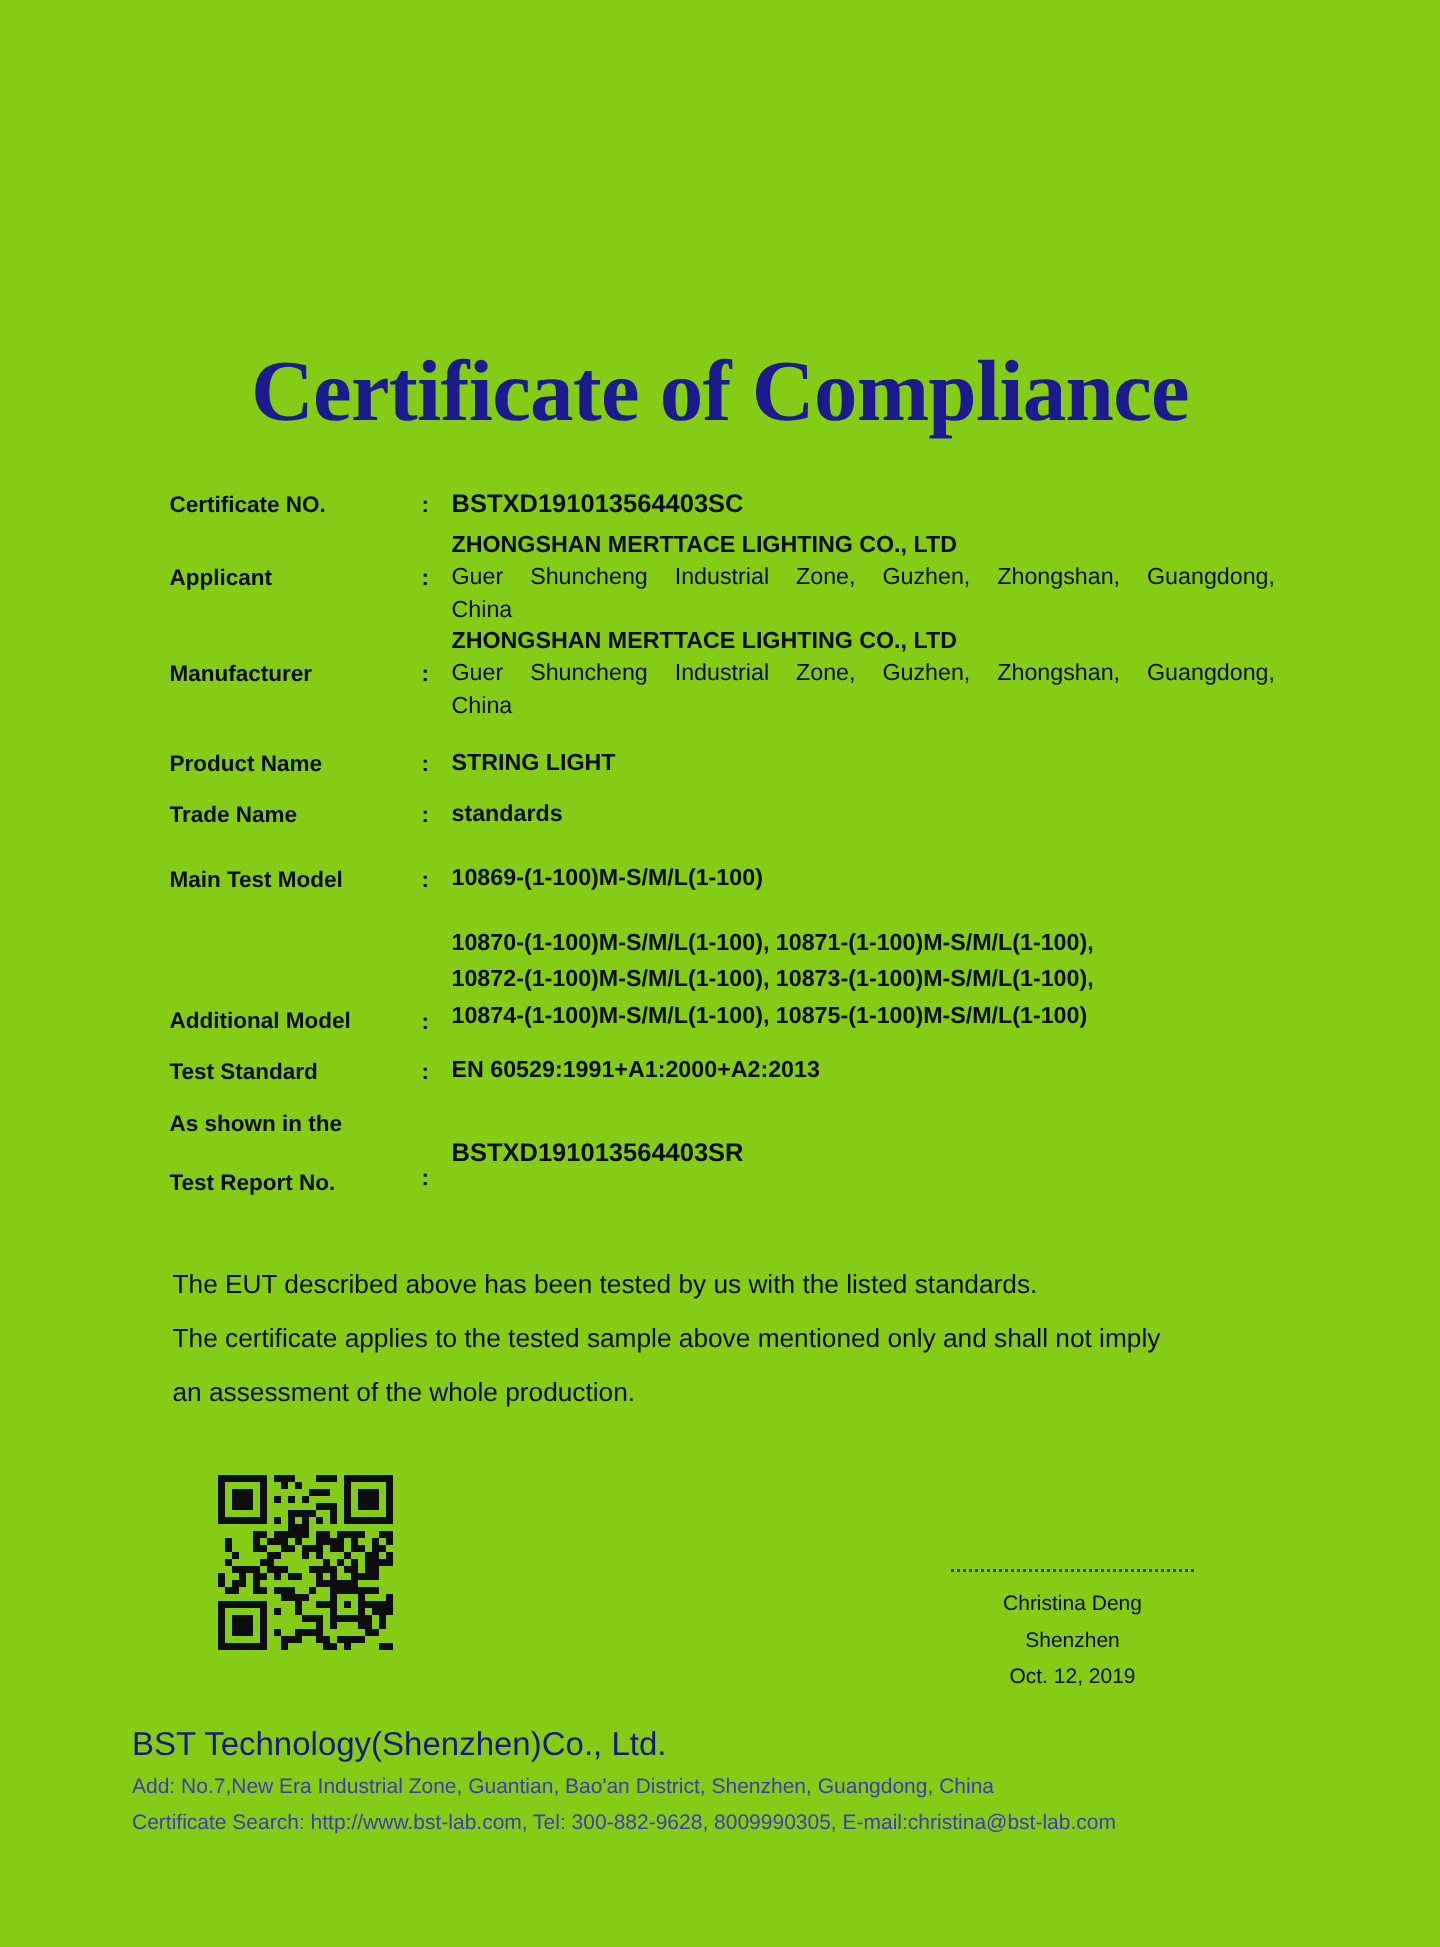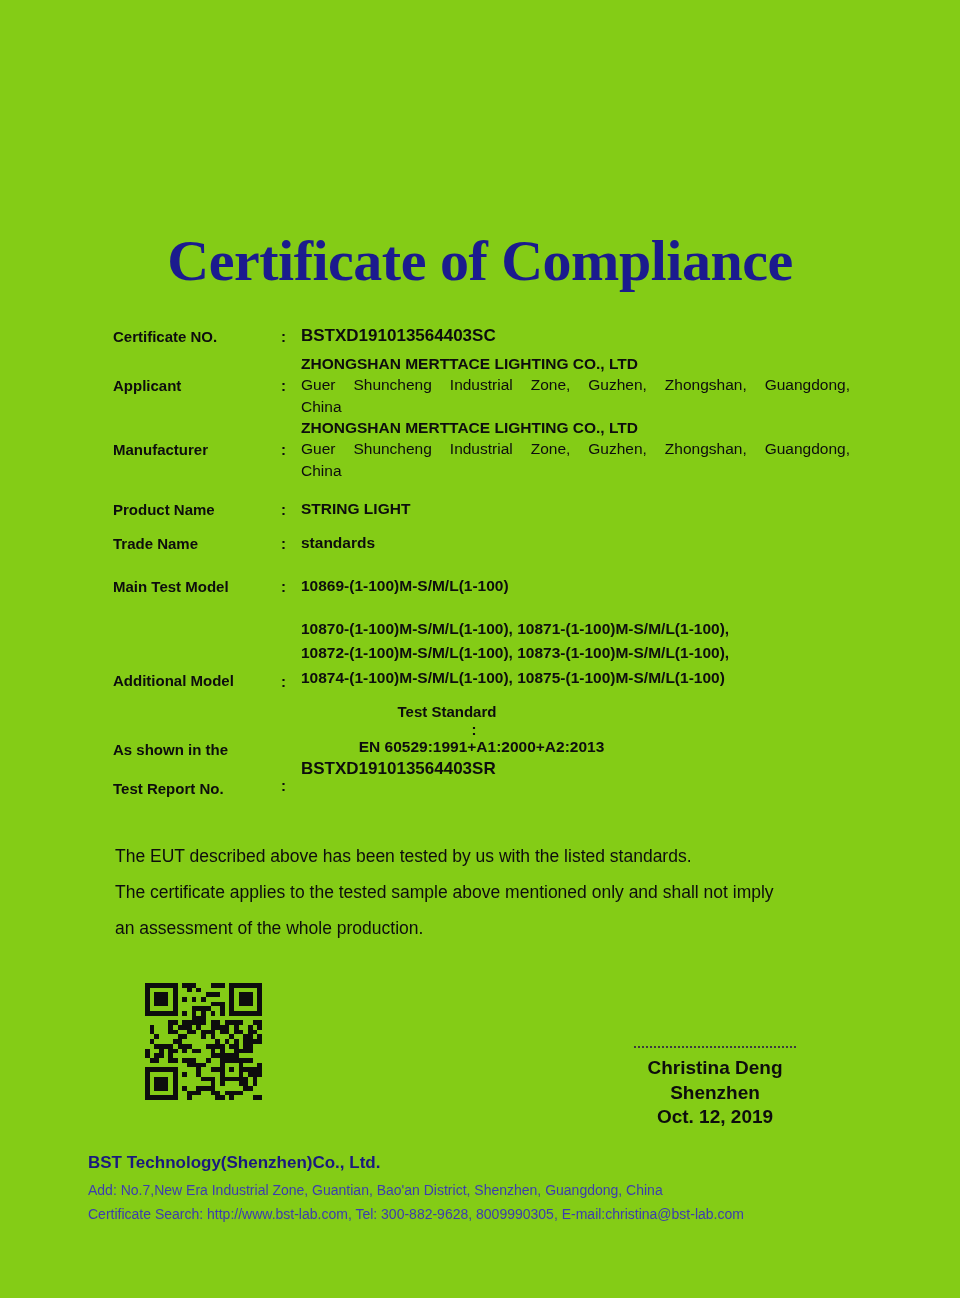--- a/index.html
+++ b/index.html
@@ -34,23 +34,23 @@
     position:absolute; left:145px; top:983px; width:117px; height:117px;
   }
   .ip-rating {
     position:absolute; left:300px; top:1030px; width:340px; text-align:center;
     font-weight:bold; white-space:nowrap;
   }
   .ip-rating .ip-big { font-size:71px; letter-spacing:1px; }
   .ip-rating .ip-small { font-size:59px; letter-spacing:1px; }
   .sign-block { position:absolute; left:615px; top:1046px; width:200px; text-align:center; }
   .sign-line { margin:0 auto 8px auto; width:162px; border-top:2px dotted #3c3c3c; height:0; }
-  .sign-name, .sign-title, .sign-date { font-weight:bold; font-size:19px; line-height:24.5px; }
+  .sign-name, .sign-title, .sign-date { font-weight:normal; font-size:14px; line-height:24.5px; }
   .footer { position:absolute; left:88px; top:1152px; width:800px; }
-  .footer-company { font-weight:bold; font-size:17px; color:#1a1a7e; line-height:22px; }
+  .footer-company { font-weight:normal; font-size:22px; color:#1a1a7e; line-height:22px; }
   .footer-address { margin-top:7px; font-size:14px; color:#3d3dae; line-height:18px; }
   .footer-contact { margin-top:6px; font-size:14px; color:#3d3dae; line-height:18px; }
 </style>
 </head>
 <body>
 
 <div class="page">
 
   <div class="title">Certificate of Compliance</div>
 
@@ -101,21 +101,21 @@
   <div class="f-row" style="top:616px; height:74px; align-items:flex-end;">
     <div class="f-label" style="padding-top:4px;">Additional Model</div>
     <div class="f-colon" style="padding-top:4px;">:</div>
     <div class="f-value">
       <div class="model-line">10870-(1-100)M-S/M/L(1-100), 10871-(1-100)M-S/M/L(1-100),</div>
       <div class="model-line">10872-(1-100)M-S/M/L(1-100), 10873-(1-100)M-S/M/L(1-100),</div>
       <div class="model-line">10874-(1-100)M-S/M/L(1-100), 10875-(1-100)M-S/M/L(1-100)</div>
     </div>
   </div>
 
-  <div class="f-row" style="top:702px; height:24px;flex-direction:column;">
+  <div class="f-row" style="top:702px; height:24px;">
     <div class="f-label">Test Standard</div>
     <div class="f-colon">:</div>
     <div class="f-value">EN 60529:1991+A1:2000+A2:2013</div>
   </div>
 
   <div class="f-row" style="top:741px; height:56px;">
     <div class="f-label-stack">
       <div>As shown in the</div>
       <div>Test Report No.</div>
     </div>

